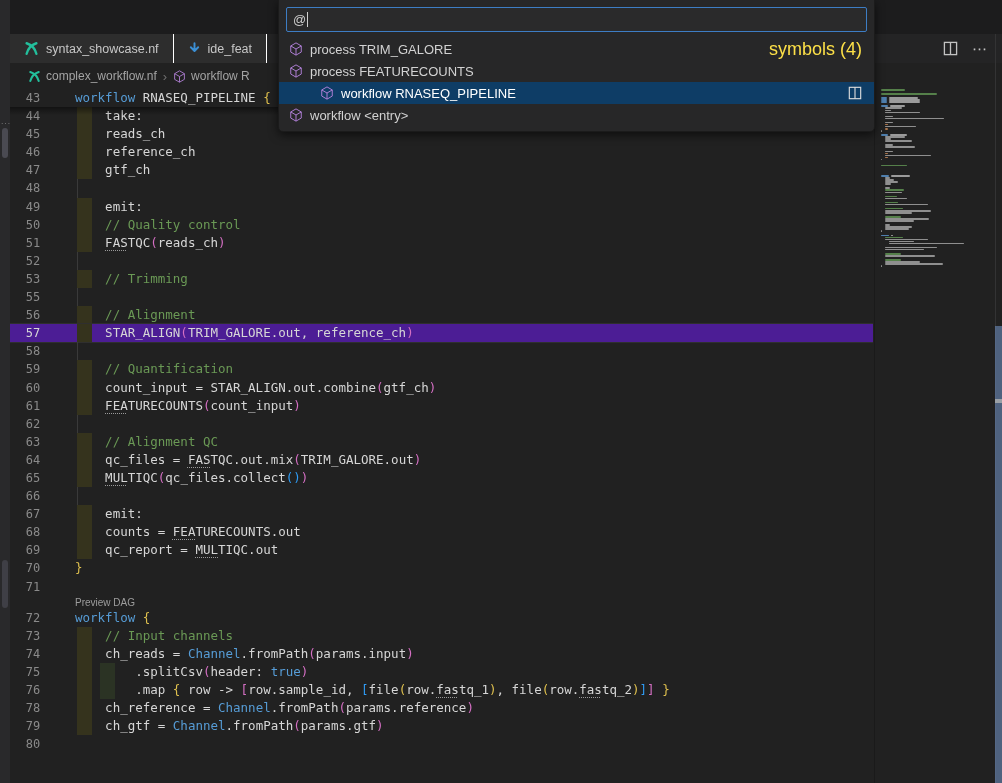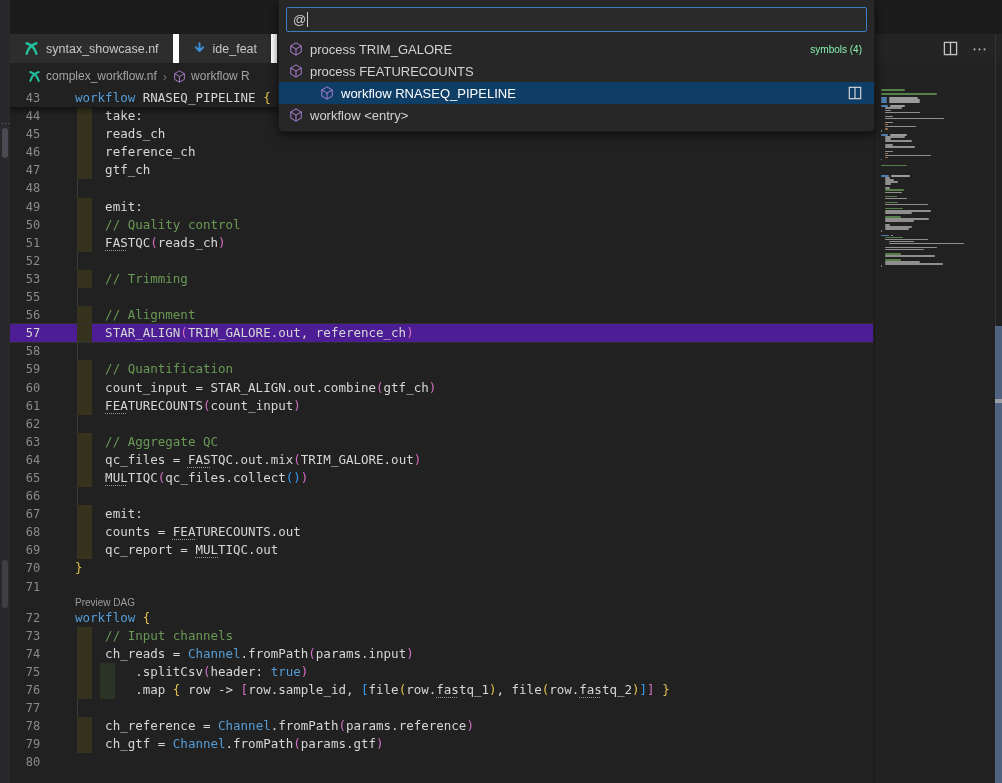--- a/index.html
+++ b/index.html
@@ -8,21 +8,21 @@
   #stage { position:relative; width:1002px; height:783px; background:#212121; }
 
   
   #left-strip { position:absolute; left:0; top:0; width:10px; height:783px; background:#29292b; }
   .strip-mark { position:absolute; left:2px; width:6px; border-radius:3px; }
   #strip-dots { position:absolute; left:1px; top:120px; width:9px; color:#8a8a8a; font-size:7px; letter-spacing:1px; }
 
   
   #topband   { position:absolute; left:10px; top:0; width:992px; height:34px; background:#1c1c1d; }
   #tabbar    { position:absolute; left:10px; top:34px; width:992px; height:29px; background:#242425; display:flex; }
-  .tab { height:29px; background:#2d2d2d; display:flex; align-items:center; padding:0 14px; gap:7px; border-right:6px solid #ffffff; }
+  .tab { height:29px; background:#2d2d2d; display:flex; align-items:center; padding:0 14px; gap:7px; border-right:1px solid #ffffff; }
   .tab-label { color:#c7c7c7; font-size:12.5px; white-space:nowrap; }
   #editor-actions { position:absolute; right:8px; top:34px; height:29px; display:flex; align-items:center; gap:14px; padding-right:6px; }
   #breadcrumbs { position:absolute; left:10px; top:63px; width:863px; height:26px; background:#212121;
                  display:flex; align-items:center; padding-left:18px; gap:5px; font-size:12px; color:#a3a3a3; }
   .bc-sep { color:#6e6e6e; font-size:13px; padding:0 1px; }
 
   
   #editor { position:absolute; left:10px; top:89px; width:863px; height:694px; background:#212121; overflow:hidden; }
   .code-line { position:relative; height:18.1px; line-height:18.1px; white-space:pre;
                font-family:"DejaVu Sans Mono", monospace; font-size:12.5px; }
@@ -56,21 +56,21 @@
                 box-shadow:0 3px 10px rgba(0,0,0,.6); padding-top:7px; }
   #qo-input { margin:0 7px 6px 7px; height:25px; background:#2a2a2b; border:1.5px solid #3d7dc4;
               border-radius:2px; display:flex; align-items:center; padding-left:6px; }
   #qo-query { color:#cccccc; font-size:13px; }
   #qo-caret { display:inline-block; width:1px; height:15px; background:#cfcfcf; margin-left:1px; }
   .qo-row { height:22px; display:flex; align-items:center; padding:0 12px 0 10px; gap:7px; cursor:pointer; }
   .qo-row.selected { background:#0e3d66;padding-left:41px; }
   .qo-label { color:#d2d2d2; font-size:13px; white-space:nowrap; }
   .qo-row.selected .qo-label { color:#ffffff; }
   .qo-spacer { flex:1; }
-  .qo-badge { color:#86efac; font-size:10px; }
+  .qo-badge { color:#fde047; font-size:18px; }
   #quick-open .qo-list { padding-bottom:5px; }
 
   .icon { display:inline-flex; align-items:center; justify-content:center; flex:none; }
 </style>
 </head>
 <body>
 
 <div id="stage">
 
   <div id="left-strip">
@@ -141,36 +141,35 @@
       <div class="code-line"><div class="gline"></div><span class="ln">52</span><span class="txt"></span></div>
       <div class="code-line"><div class="ibar ib1"></div><span class="ln">53</span><span class="txt"><span class="tok-c">    // Trimming</span></span></div>
       <div class="code-line"><div class="gline"></div><span class="ln">55</span><span class="txt"></span></div>
       <div class="code-line"><div class="ibar ib1"></div><span class="ln">56</span><span class="txt"><span class="tok-c">    // Alignment</span></span></div>
       <div class="code-line current"><div class="ibar ib1"></div><span class="ln">57</span><span class="txt"><span class="tok-w">    STAR_ALIGN</span><span class="tok-o">(</span><span class="tok-w">TRIM_GALORE.out, reference_ch</span><span class="tok-o">)</span></span></div>
       <div class="code-line"><div class="gline"></div><span class="ln">58</span><span class="txt"></span></div>
       <div class="code-line"><div class="ibar ib1"></div><span class="ln">59</span><span class="txt"><span class="tok-c">    // Quantification</span></span></div>
       <div class="code-line"><div class="ibar ib1"></div><span class="ln">60</span><span class="txt"><span class="tok-w">    count_input = STAR_ALIGN.out.combine</span><span class="tok-o">(</span><span class="tok-w">gtf_ch</span><span class="tok-o">)</span></span></div>
       <div class="code-line"><div class="ibar ib1"></div><span class="ln">61</span><span class="txt"><span class="tok-w">    </span><span class="tok-u">FEA</span><span class="tok-w">TURECOUNTS</span><span class="tok-o">(</span><span class="tok-w">count_input</span><span class="tok-o">)</span></span></div>
       <div class="code-line"><div class="gline"></div><span class="ln">62</span><span class="txt"></span></div>
-      <div class="code-line"><div class="ibar ib1"></div><span class="ln">63</span><span class="txt"><span class="tok-c">    // Aggregate QC</span></span></div>
+      <div class="code-line"><div class="ibar ib1"></div><span class="ln">63</span><span class="txt"><span class="tok-c">    // Alignment QC</span></span></div>
       <div class="code-line"><div class="ibar ib1"></div><span class="ln">64</span><span class="txt"><span class="tok-w">    qc_files = </span><span class="tok-u">FAS</span><span class="tok-w">TQC.out.mix</span><span class="tok-o">(</span><span class="tok-w">TRIM_GALORE.out</span><span class="tok-o">)</span></span></div>
       <div class="code-line"><div class="ibar ib1"></div><span class="ln">65</span><span class="txt"><span class="tok-w">    </span><span class="tok-u">MUL</span><span class="tok-w">TIQC</span><span class="tok-o">(</span><span class="tok-w">qc_files.collect</span><span class="tok-b">()</span><span class="tok-o">)</span></span></div>
       <div class="code-line"><div class="gline"></div><span class="ln">66</span><span class="txt"></span></div>
       <div class="code-line"><div class="ibar ib1"></div><span class="ln">67</span><span class="txt"><span class="tok-w">    emit:</span></span></div>
       <div class="code-line"><div class="ibar ib1"></div><span class="ln">68</span><span class="txt"><span class="tok-w">    counts = </span><span class="tok-u">FEA</span><span class="tok-w">TURECOUNTS.out</span></span></div>
       <div class="code-line"><div class="ibar ib1"></div><span class="ln">69</span><span class="txt"><span class="tok-w">    qc_report = </span><span class="tok-u">MUL</span><span class="tok-w">TIQC.out</span></span></div>
       <div class="code-line"><span class="ln">70</span><span class="txt"><span class="tok-g">}</span></span></div>
       <div class="code-line"><span class="ln">71</span><span class="txt"></span></div>
       <div class="lens-row">Preview DAG</div>
       <div class="code-line"><span class="ln">72</span><span class="txt"><span class="tok-k">workflow</span><span class="tok-w"> </span><span class="tok-g">{</span></span></div>
       <div class="code-line"><div class="ibar ib1"></div><span class="ln">73</span><span class="txt"><span class="tok-c">    // Input channels</span></span></div>
       <div class="code-line"><div class="ibar ib1"></div><span class="ln">74</span><span class="txt"><span class="tok-w">    ch_reads = </span><span class="tok-k">Channel</span><span class="tok-w">.fromPath</span><span class="tok-o">(</span><span class="tok-w">params.input</span><span class="tok-o">)</span></span></div>
       <div class="code-line"><div class="ibar ib1"></div><div class="ibar ib2"></div><span class="ln">75</span><span class="txt"><span class="tok-w">        .splitCsv</span><span class="tok-o">(</span><span class="tok-w">header: </span><span class="tok-k">true</span><span class="tok-o">)</span></span></div>
       <div class="code-line"><div class="ibar ib1"></div><div class="ibar ib2"></div><span class="ln">76</span><span class="txt"><span class="tok-w">        .map </span><span class="tok-g">{</span><span class="tok-w"> row -&gt; </span><span class="tok-o">[</span><span class="tok-w">row.sample_id, </span><span class="tok-b">[</span><span class="tok-w">file</span><span class="tok-g">(</span><span class="tok-w">row.</span><span class="tok-u">fas</span><span class="tok-w">tq_1</span><span class="tok-g">)</span><span class="tok-w">, file</span><span class="tok-g">(</span><span class="tok-w">row.</span><span class="tok-u">fas</span><span class="tok-w">tq_2</span><span class="tok-g">)</span><span class="tok-b">]</span><span class="tok-o">]</span><span class="tok-w"> </span><span class="tok-g">}</span></span></div>
-      <div class="code-line"><div class="gline"></div><span class="ln">77</span><span class="txt"></span></div>
       <div class="code-line"><div class="ibar ib1"></div><span class="ln">78</span><span class="txt"><span class="tok-w">    ch_reference = </span><span class="tok-k">Channel</span><span class="tok-w">.fromPath</span><span class="tok-o">(</span><span class="tok-w">params.reference</span><span class="tok-o">)</span></span></div>
       <div class="code-line"><div class="ibar ib1"></div><span class="ln">79</span><span class="txt"><span class="tok-w">    ch_gtf = </span><span class="tok-k">Channel</span><span class="tok-w">.fromPath</span><span class="tok-o">(</span><span class="tok-w">params.gtf</span><span class="tok-o">)</span></span></div>
       <div class="code-line"><span class="ln">80</span><span class="txt"></span></div>
     </div>
 
   <div id="minimap">
       <div class="mm-line" style="left: 6px; top: 1px; width: 24.15px; background: rgb(85, 128, 74);"></div>
       <div class="mm-line" style="left: 6px; top: 5.1px; width: 55.65px; background: rgb(85, 128, 74);"></div>
       <div class="mm-line" style="left: 6px; top: 9.2px; width: 6.3px; background: rgb(79, 127, 174);"></div>
       <div class="mm-line" style="left: 14.3px; top: 9.2px; width: 28.35px; background: rgb(155, 155, 155);"></div>

